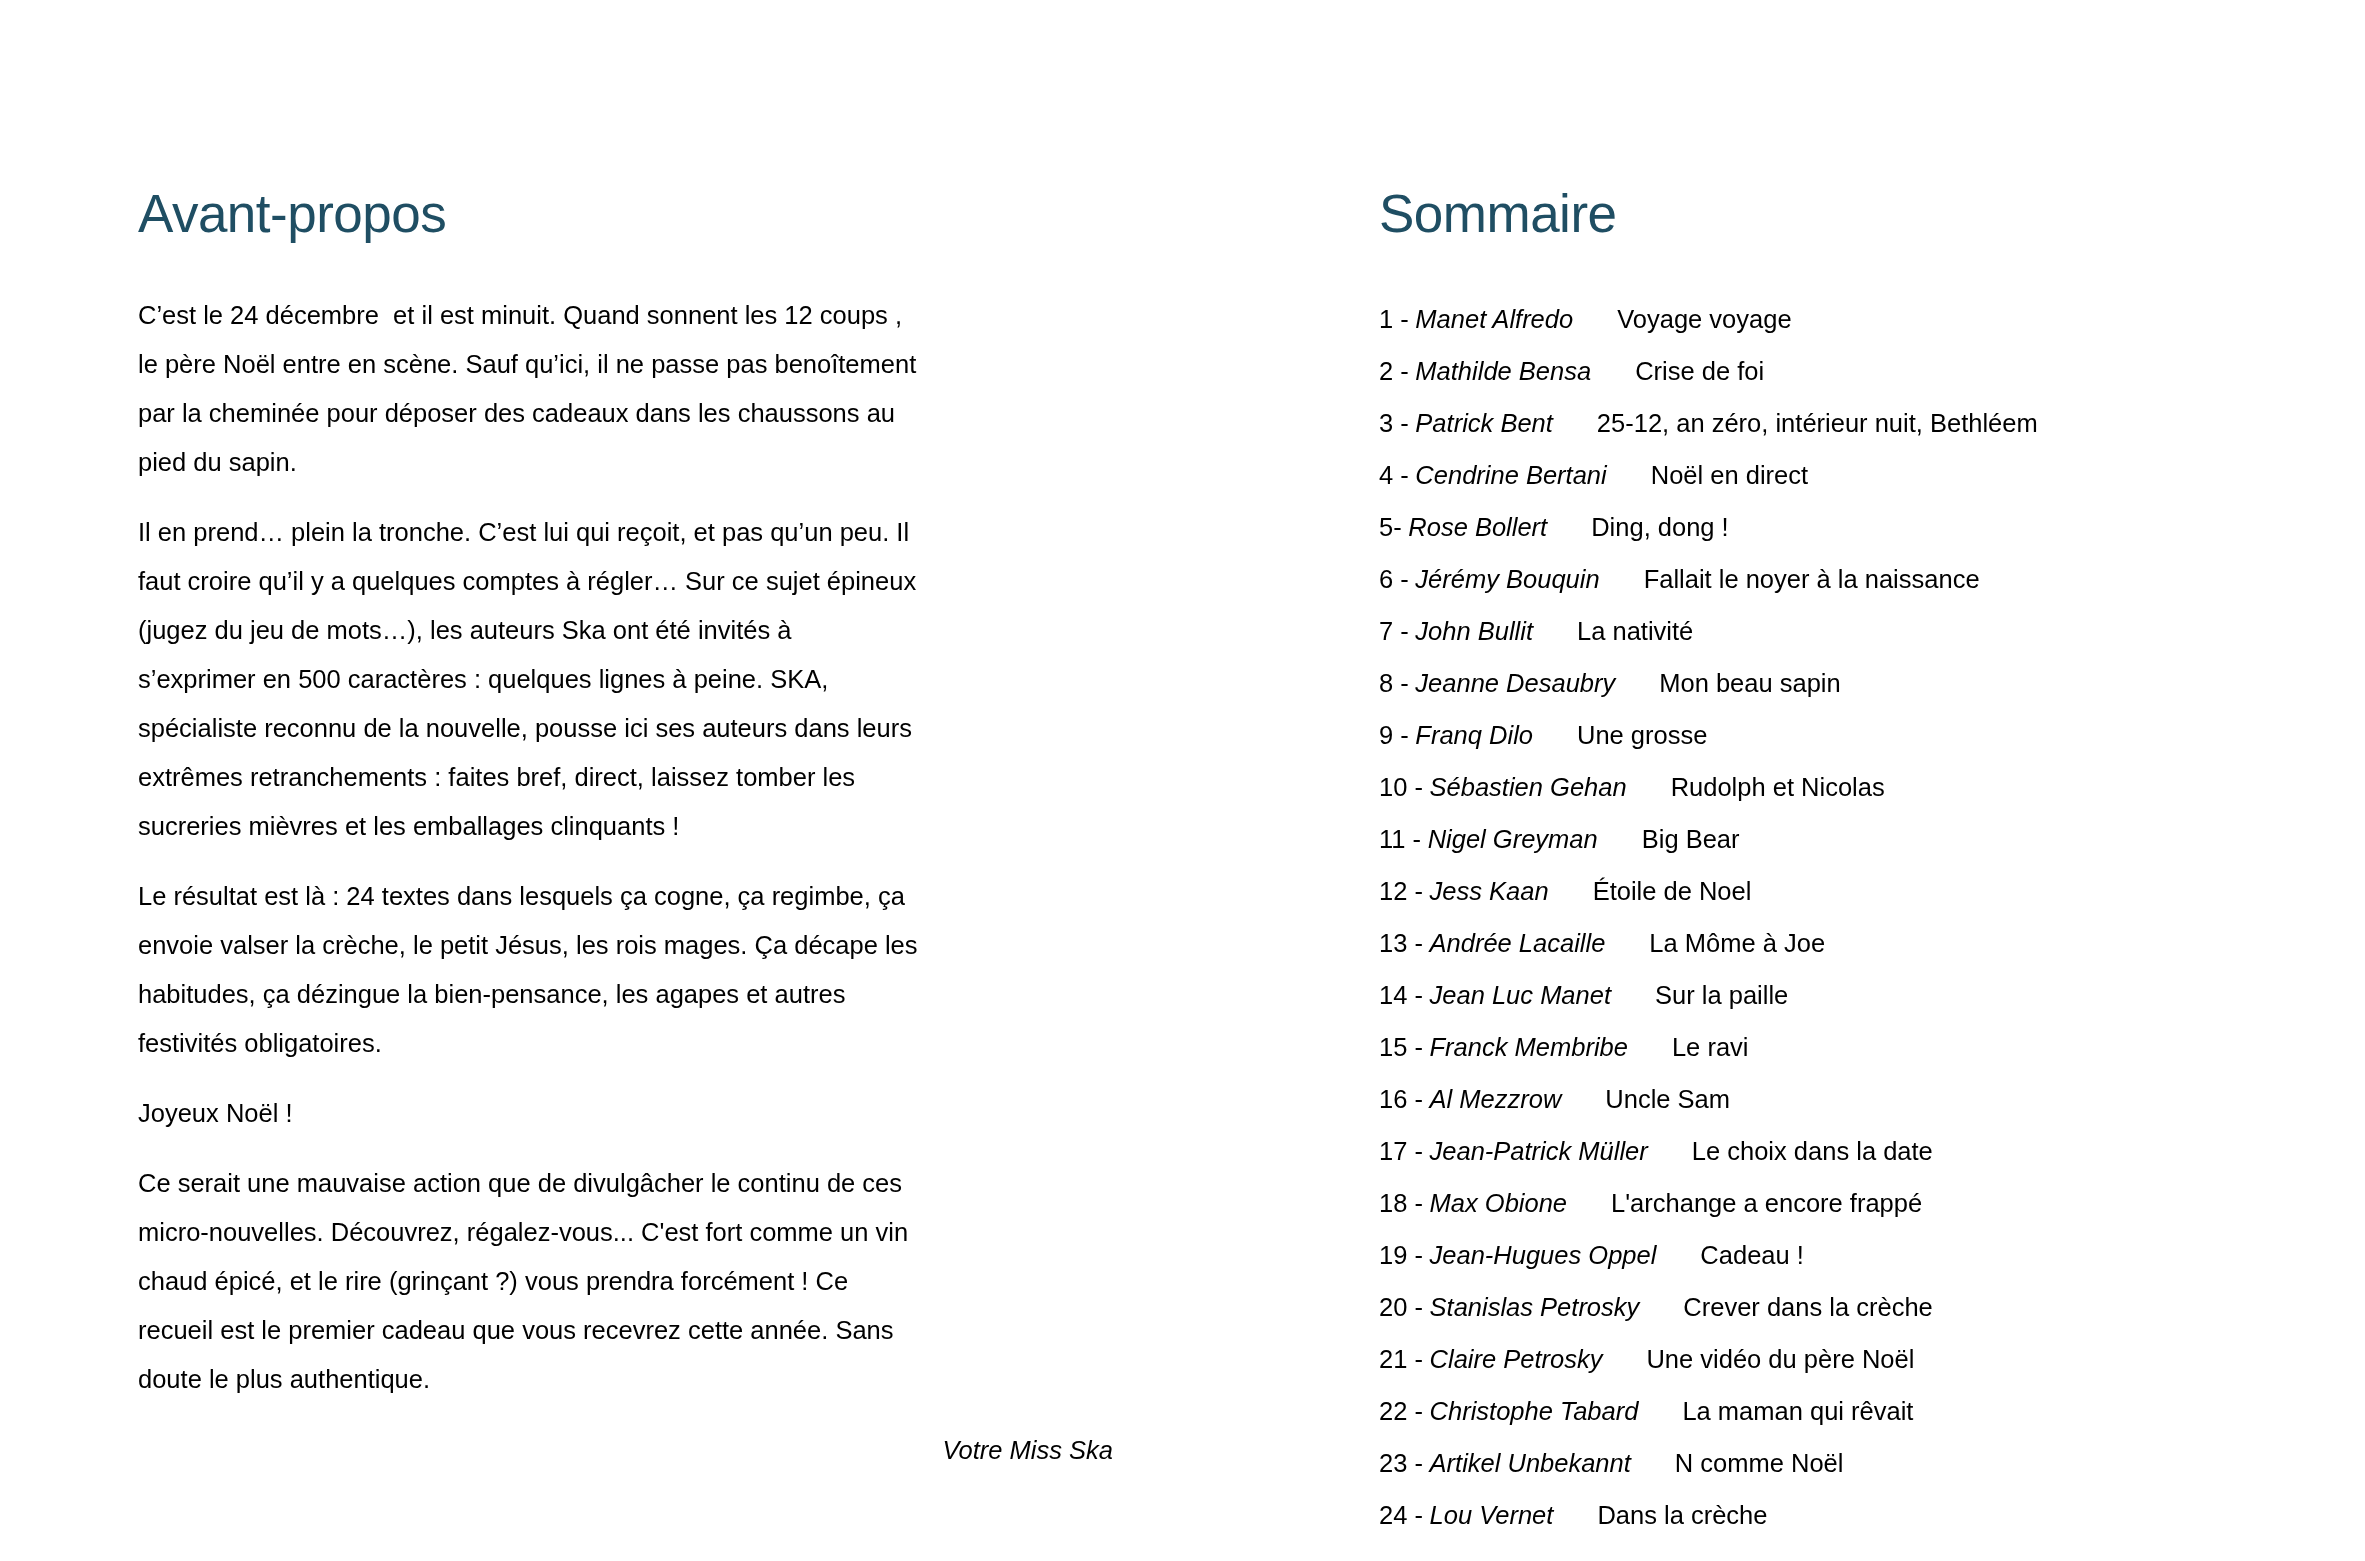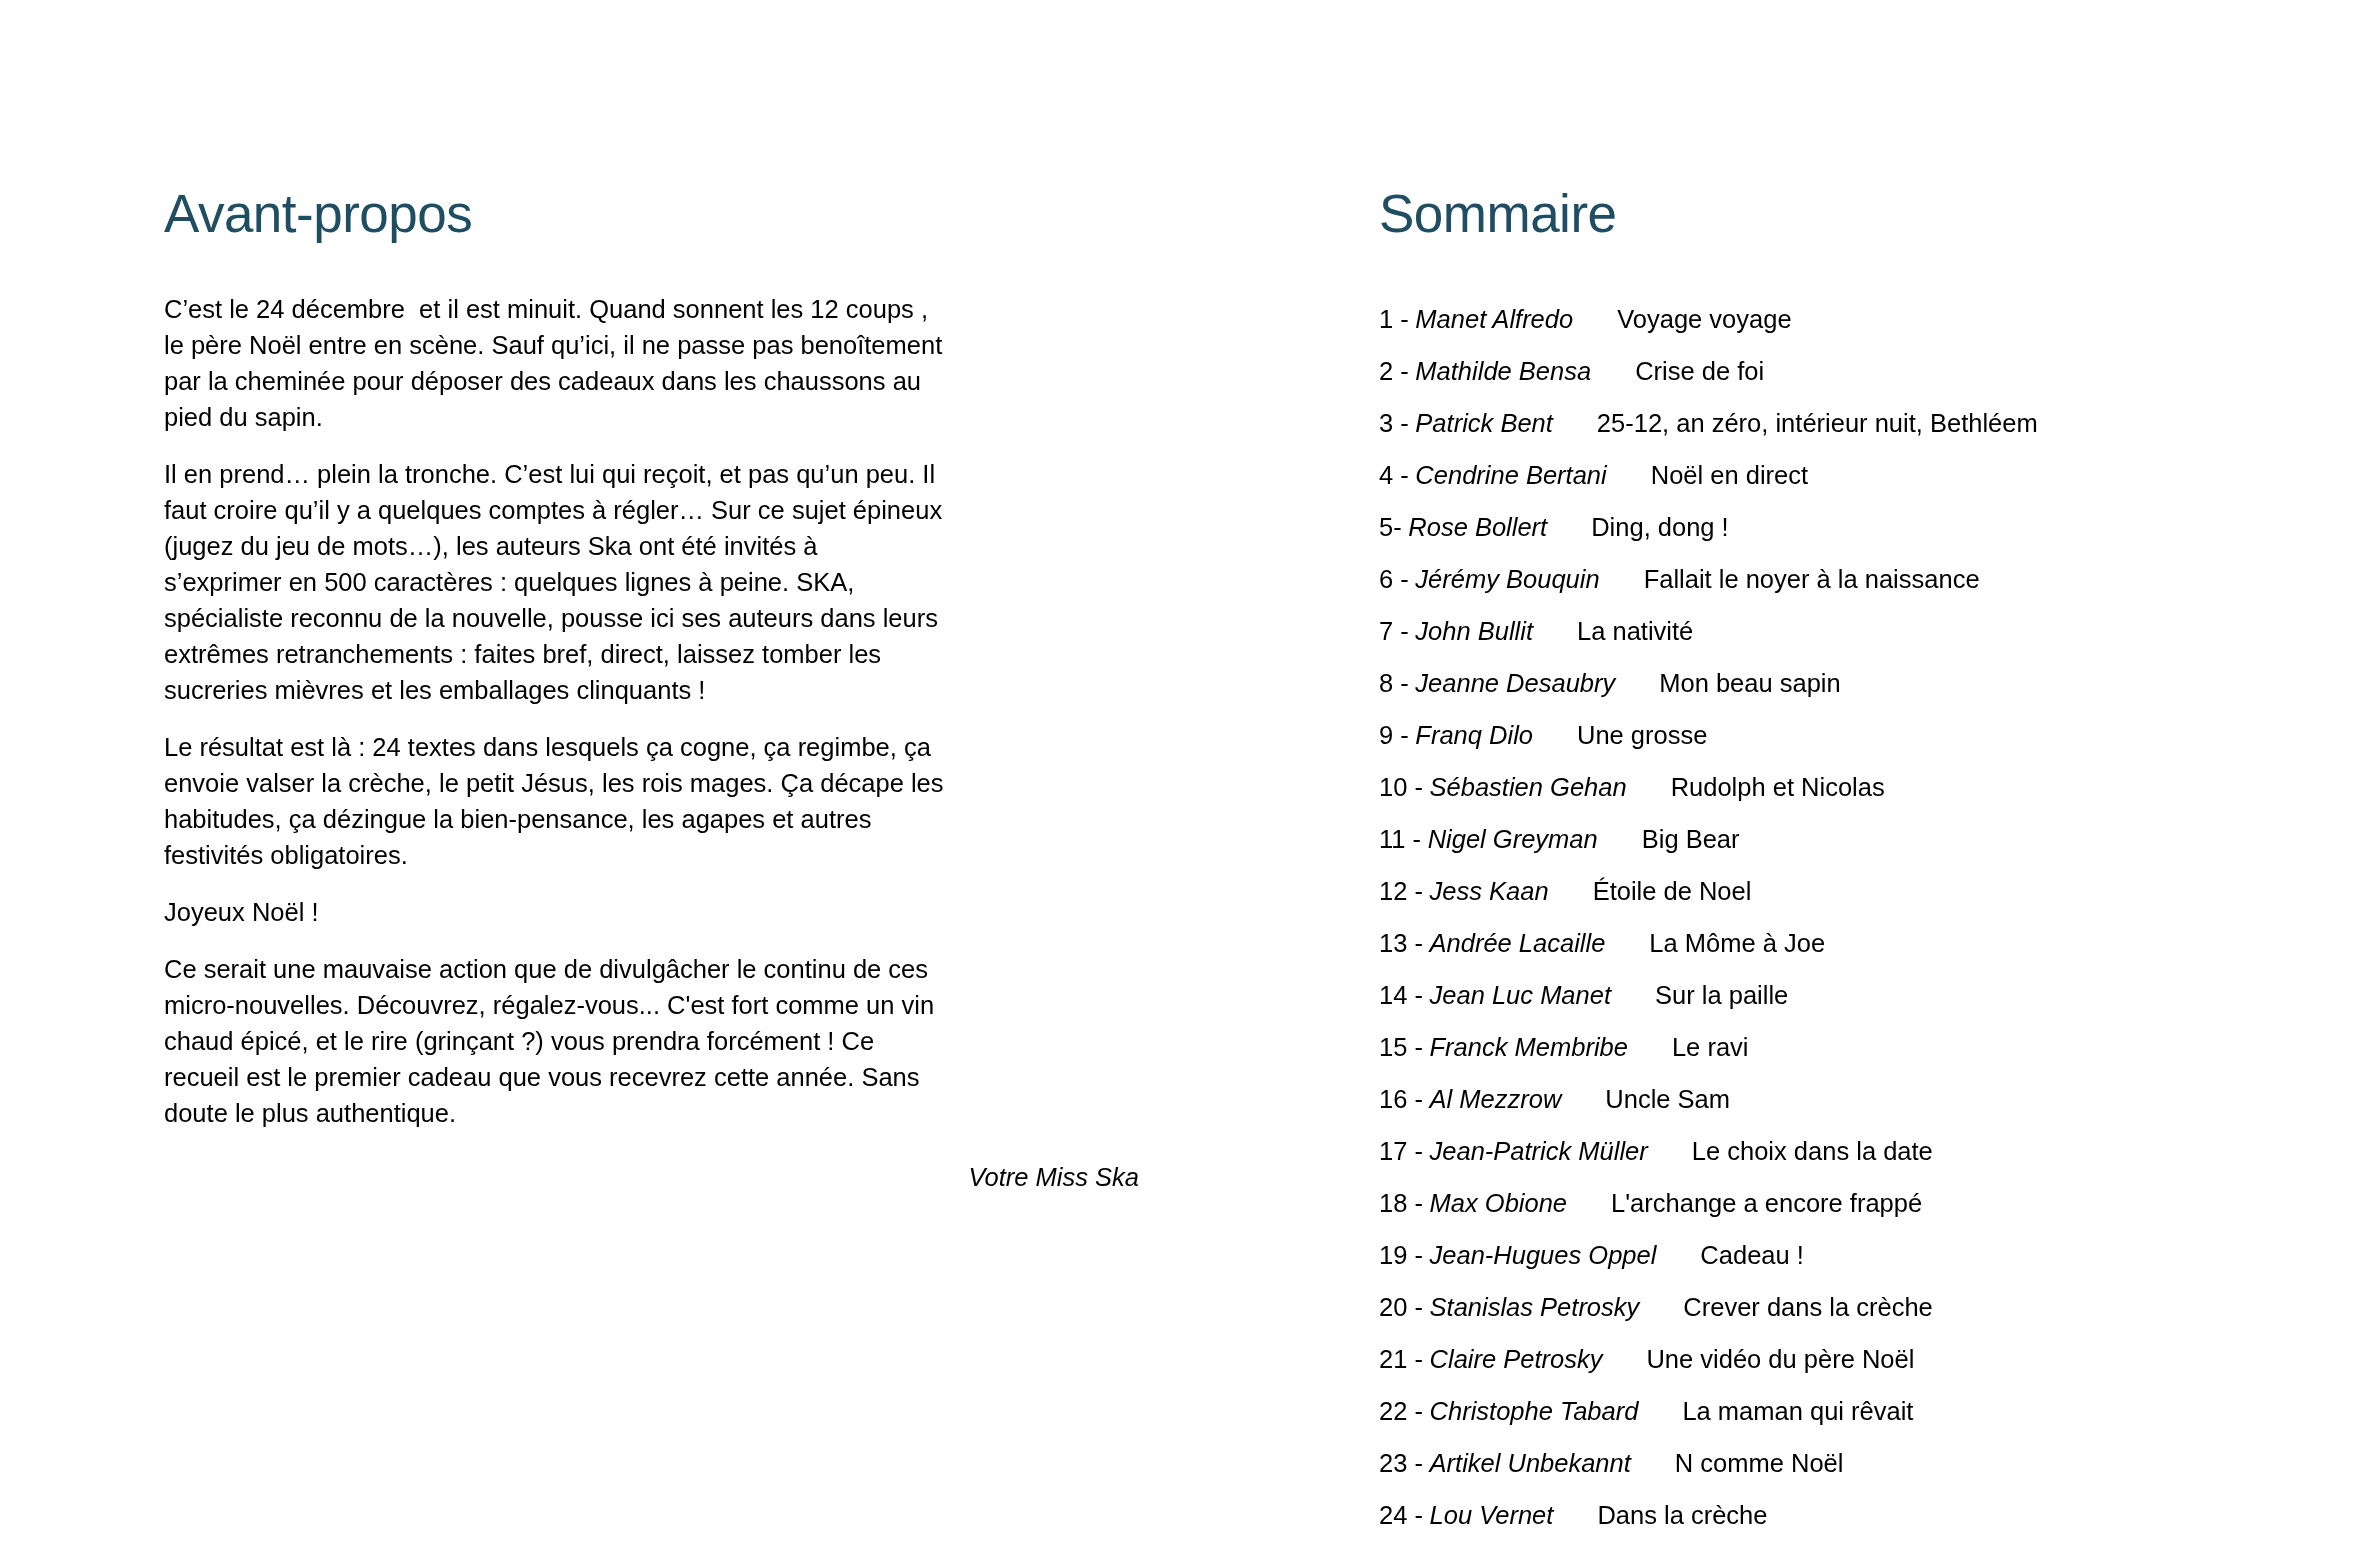--- a/index.html
+++ b/index.html
@@ -13,35 +13,35 @@
     height: 1561px;
     background: #ffffff;
     font-family: "Liberation Sans", "DejaVu Sans", sans-serif;
     color: #000000;
     overflow: hidden;
   }
   .page {
     position: absolute;
     top: 182px;
   }
-  .page-left  { left: 164px;  width: 975px; }
+  .page-left  { left: 138px;  width: 975px; }
   .page-right { left: 1379px; width: 994px; }
 
   .section-title {
     font-size: 53px;
     line-height: 63px;
     font-weight: 400;
     color: #1F4E63;
     letter-spacing: -0.5px;
     margin: 0 0 46px 0;
   }
 
   .para {
     font-size: 25.5px;
-    line-height: 36px;
+    line-height: 49px;
     margin: 0 0 21px 0;
     white-space: pre-wrap;
   }
   .signature-line {
     font-size: 25.5px;
     line-height: 36px;
     margin: 28px 0 0 0;
     text-align: right;
     font-style: italic;
   }

